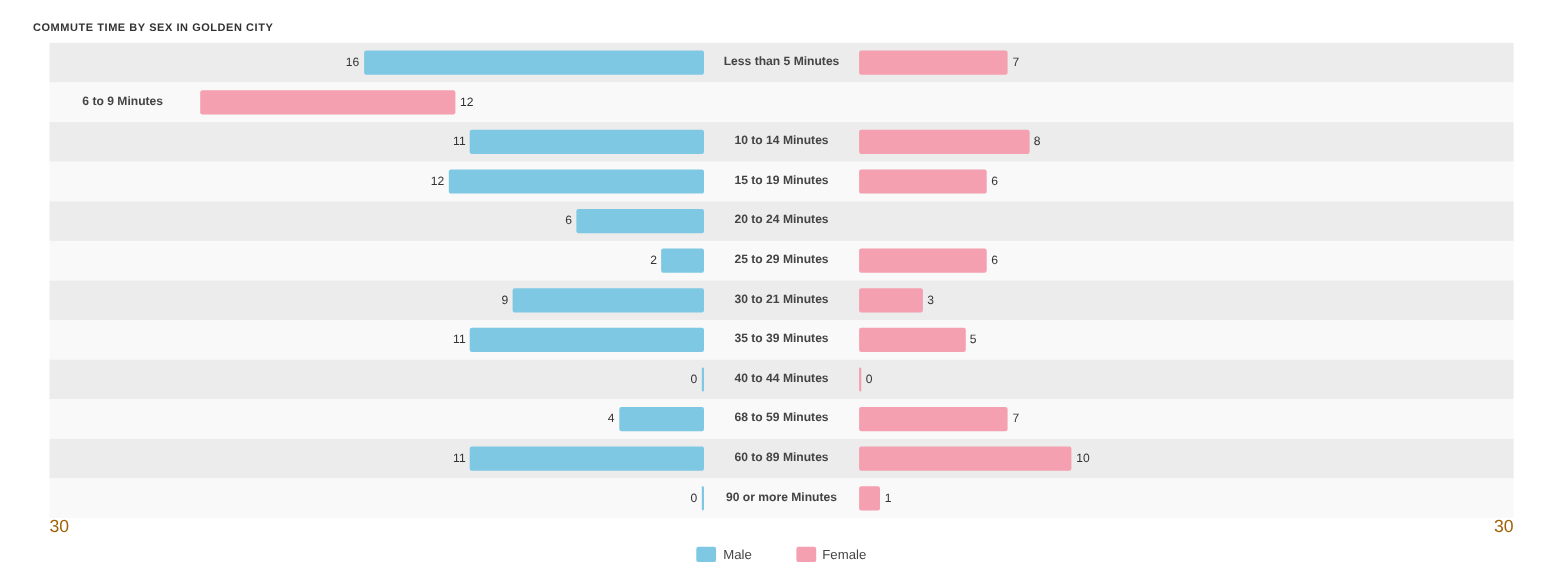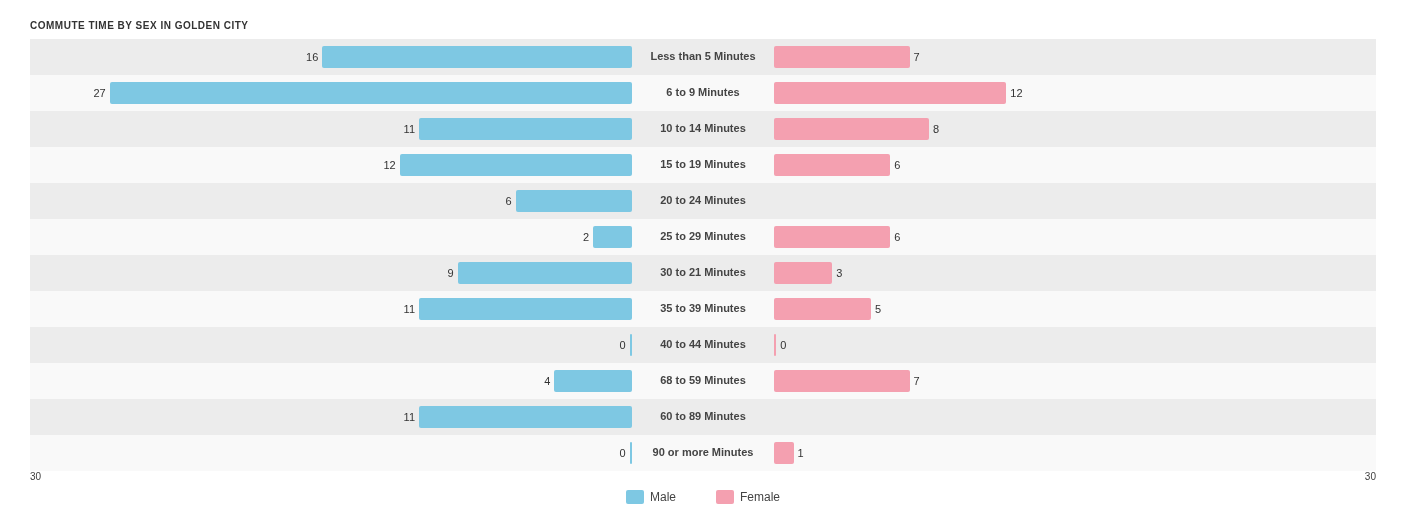--- a/index.html
+++ b/index.html
@@ -127,27 +127,28 @@
       justify-content: flex-start;
       padding-right: 4px;
     }
     .axis-right {
       width: 45%;
       display: flex;
       justify-content: flex-end;
       padding-left: 4px;
     }
     .axis-label {
-      font-size: 10px;
-      color: #404040;
+      font-size: 16px;
+      color: #a16207;
     }
     .axis-center-spacer { width: 10%; }
 
     .chart-container {
       position: relative;
+      margin-left: 15px;
     }
   </style>
 </head>
 <body>
 
 <div style="position:relative;">
   <div class="chart-title">COMMUTE TIME BY SEX IN GOLDEN CITY</div>
   <div class="source">Source: ZipAtlas.com</div>
 
   <div class="chart-container">
@@ -160,24 +161,20 @@
       </div>
       <div class="label-center">Less than 5 Minutes</div>
       <div class="female-side">
         <div class="bar-female" style="width:135.33333333333331px;"></div>
         <span class="val-female">7</span>
       </div>
     </div>
   </div>
         <div class="row">
     <div class="bar-pair">
-      <div class="male-side">
-        <span class="val-male">27</span>
-        <div class="bar-male" style="width:522px;"></div>
-      </div>
       <div class="label-center">6 to 9 Minutes</div>
       <div class="female-side">
         <div class="bar-female" style="width:232px;"></div>
         <span class="val-female">12</span>
       </div>
     </div>
   </div>
         <div class="row">
     <div class="bar-pair">
       <div class="male-side">
@@ -278,20 +275,24 @@
       </div>
     </div>
   </div>
         <div class="row">
     <div class="bar-pair">
       <div class="male-side">
         <span class="val-male">11</span>
         <div class="bar-male" style="width:212.66666666666666px;"></div>
       </div>
       <div class="label-center">60 to 89 Minutes</div>
+      <div class="female-side">
+        <div class="bar-female" style="width:193.33333333333331px;"></div>
+        <span class="val-female">10</span>
+      </div>
     </div>
   </div>
         <div class="row">
     <div class="bar-pair">
       <div class="male-side">
         <span class="val-male">0</span>
         <div class="bar-male" style="width:2px;"></div>
       </div>
       <div class="label-center">90 or more Minutes</div>
       <div class="female-side">

